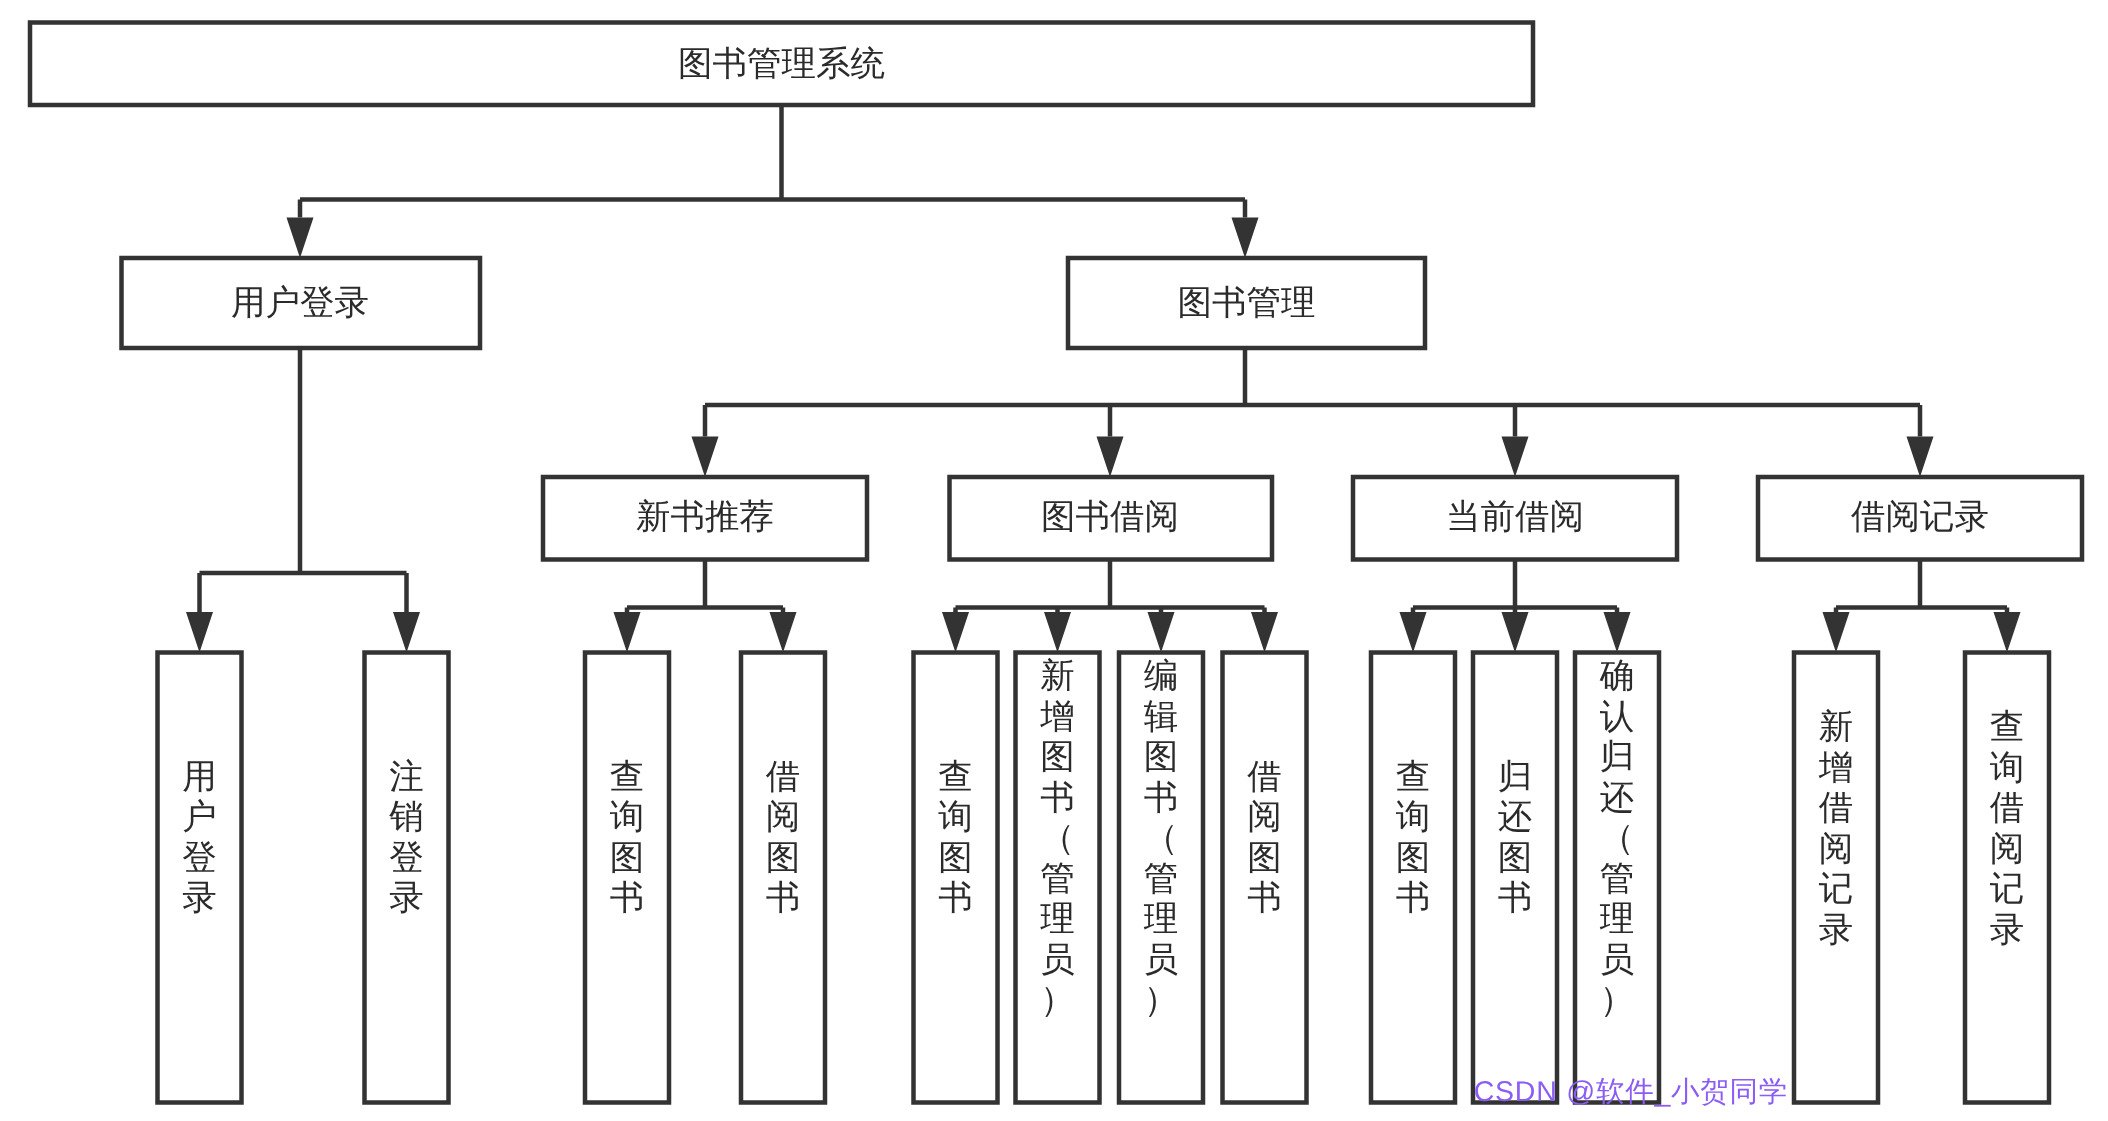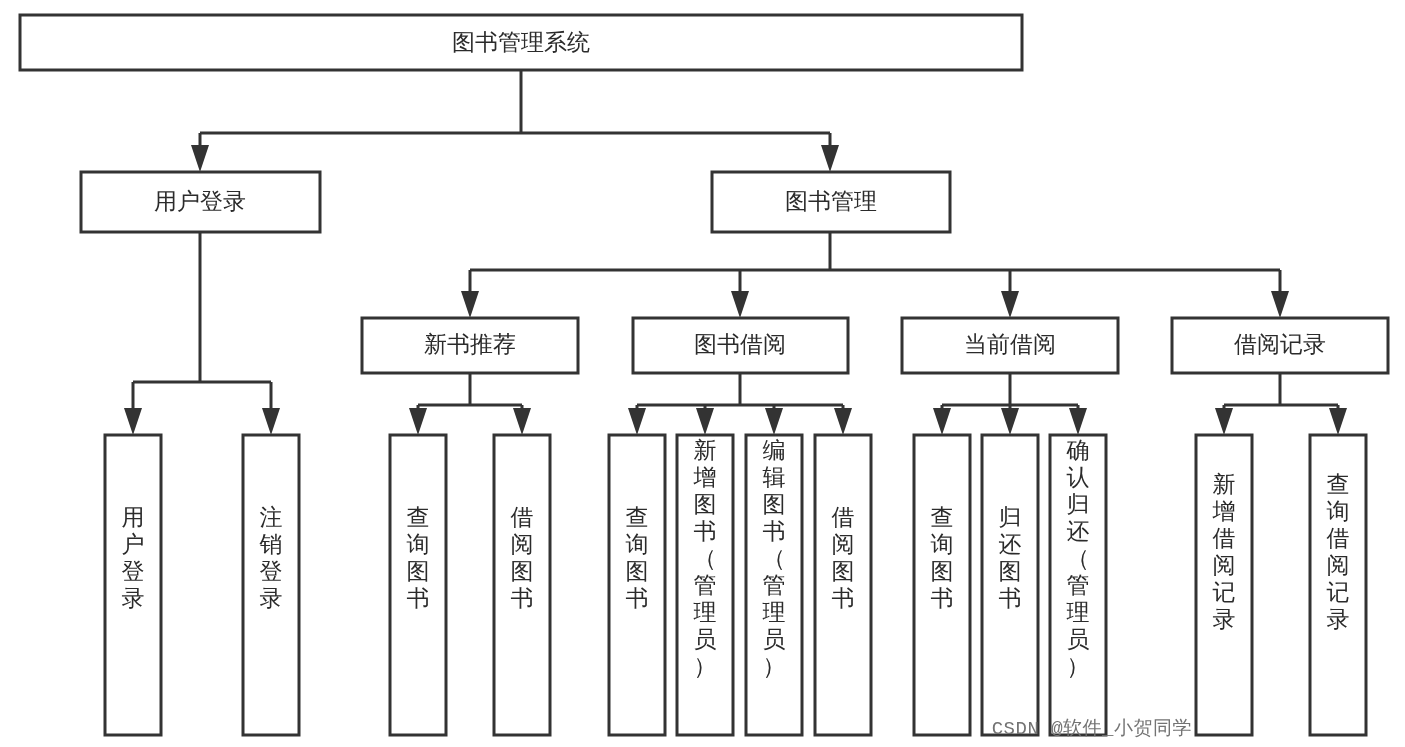--- a/index.html
+++ b/index.html
@@ -50,23 +50,23 @@
   .node-label-v {
     fill: #2b2b2b;
     font-family: "Liberation Sans", "DejaVu Sans", sans-serif;
     font-size: 23px;
     text-anchor: middle;
   }
   .watermark {
     position: absolute;
     right: 8px;
     bottom: 6px;
-    font-family: Liberation Mono, monospace;
+    font-family: Liberation Sans, sans-serif;
     font-size: 19px;
-    color: #737373;
+    color: #8b5cf6;
     white-space: nowrap;
     letter-spacing: 0.5px;
   }
 </style>
 </head>
 <body>
 
 <div id="diagram-root">
   <svg class="flow" viewBox="0 0 1405 747" xmlns="http://www.w3.org/2000/svg">
 

